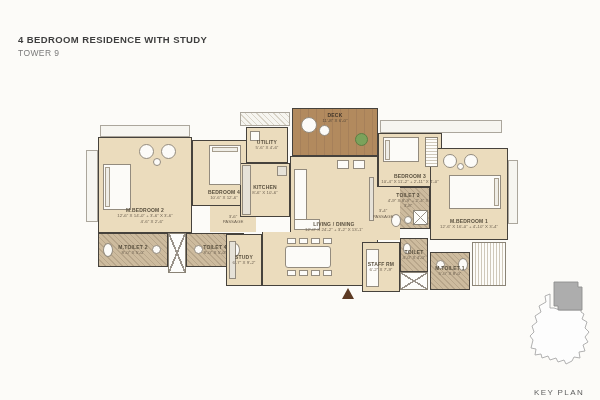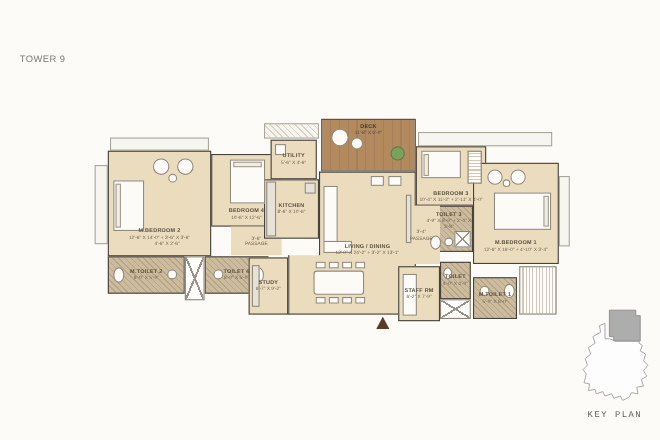--- a/index.html
+++ b/index.html
@@ -38,27 +38,28 @@
         linear-gradient(to bottom right,transparent 47%,#9a938a 47% 53%,transparent 53%),#fdfdfb;}
   .counter{background:#e6e2d8;}
   .plant{background:#7ba25b;border:1px solid #5d7e43;border-radius:50%;}
   .ledge{position:absolute;box-sizing:border-box;background:#f6f5f0;border:1px solid #aba69c;}
   .servhatch{position:absolute;box-sizing:border-box;border:1px solid #aba69c;
         background:repeating-linear-gradient(45deg,#f6f5f0 0 3px,#d9d4c8 3px 4px);}
   .freelabel{position:absolute;z-index:3;font-size:4.4px;color:#6e6252;}
   .arrow{position:absolute;width:0;height:0;border-left:6px solid transparent;
          border-right:6px solid transparent;border-bottom:11px solid #5d3a23;}
   .keyplan{position:absolute;left:524px;top:280px;width:70px;text-align:center;}
-  .keyplan-label{margin-top:0;font-size:8px;letter-spacing:1.4px;color:#5f5f5f;font-family:Liberation Mono, monospace;}
+  .keyplan-label{margin-top:16px;font-size:8px;letter-spacing:1.4px;color:#5f5f5f;}
 </style>
 </head>
 <body>
 
 <div class="page">
 
+  <div class="title">4 BEDROOM RESIDENCE WITH STUDY</div>
   <div class="subtitle">TOWER 9</div>
 
   <div class="ledge" style="left:100px;top:125px;width:90px;height:12px;"></div>
   <div class="ledge" style="left:86px;top:150px;width:12px;height:72px;"></div>
   <div class="servhatch" style="left:240px;top:112px;width:50px;height:14px;"></div>
   <div class="ledge" style="left:380px;top:120px;width:122px;height:13px;"></div>
   <div class="ledge" style="left:508px;top:160px;width:10px;height:64px;"></div>
 
   <div class="room lb" style="left:98px;top:137px;width:94px;height:96px;padding-bottom:14px;">
     <div class="furn" style="left:4px;top:26px;width:28px;height:46px;">

